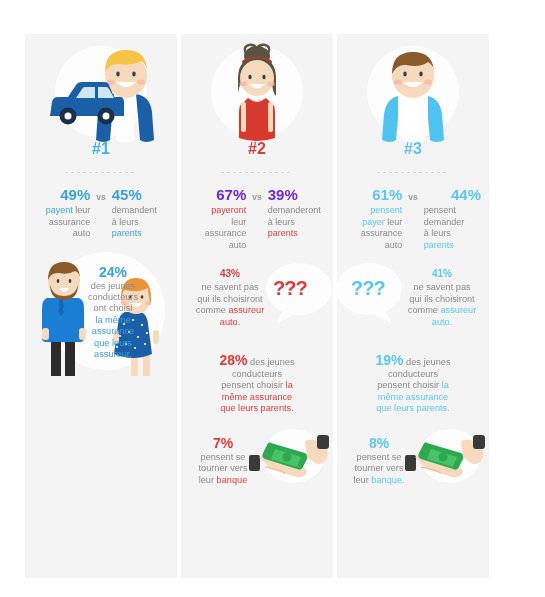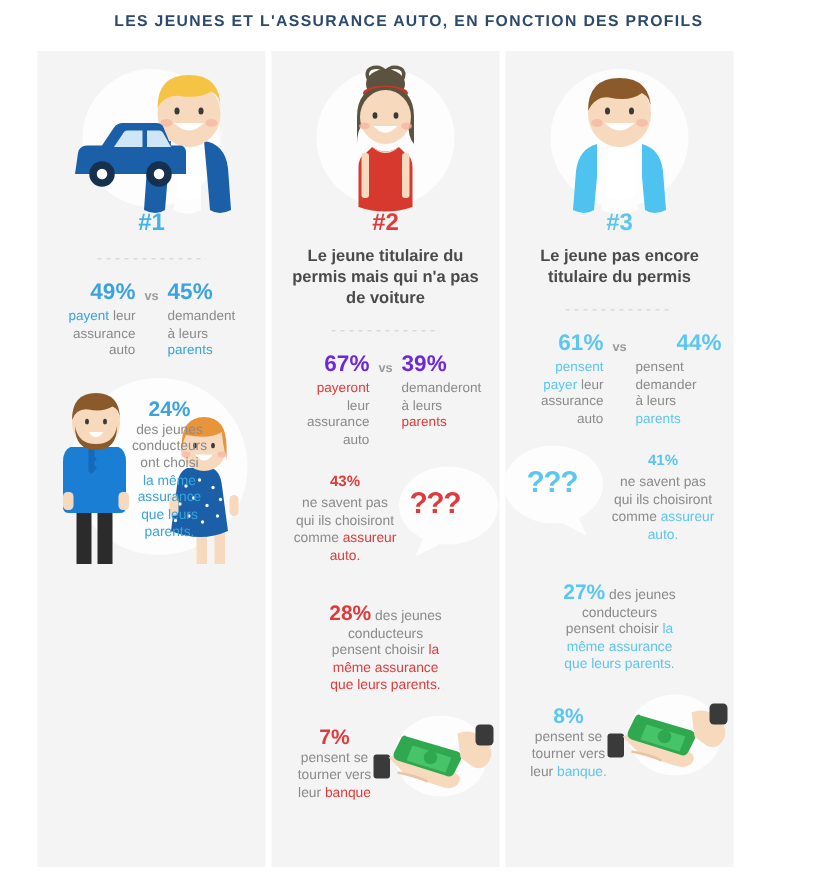--- a/index.html
+++ b/index.html
@@ -113,21 +113,20 @@
   .bank-halo {
     position:absolute; right:8px; top:2px; width:62px; height:54px;
     border-radius:50%; background:#fdfdfd;
   }
 </style>
 </head>
 <body>
 
 <div class="page">
 
-  <div class="title">LES JEUNES ET L'ASSURANCE AUTO, EN FONCTION DES PROFILS</div>
 
   <div class="col col1">
 
     <div class="hero">
       <div class="halo"></div>
       <svg width="130" height="102" viewBox="0 0 130 102">
 
         <path d="M78 52 q-14 2 -16 18 l-2 28 q8 4 14 0 l2 -24 z" fill="#1a5fa8"></path>
         <path d="M100 52 q14 2 16 18 l2 28 q-8 4 -14 0 l-2 -24 z" fill="#1a5fa8"></path>
         <rect x="82" y="50" width="16" height="46" fill="#ffffff"></rect>
@@ -232,21 +231,21 @@
         </g>
       </svg>
       <div class="couple-text">
         <span class="big">24%</span><br>
         <span>des jeunes</span><br>
         <span>conducteurs</span><br>
         <span>ont choisi</span><br>
         <span class="hl-blue">la même</span><br>
         <span class="hl-blue">assurance</span><br>
         <span class="hl-blue">que leurs</span><br>
-        <span class="hl-blue">parents.</span>
+        <span class="hl-blue">assureur.</span>
       </div>
     </div>
   </div>
 
   <div class="col col2">
 
     <div class="hero">
       <div class="halo"></div>
       <svg width="110" height="102" viewBox="0 0 110 102">
         <path d="M55 6 q-3 -4 -8 -3 q-5 1 -4 6 q1 4 6 3" fill="none" stroke="#5b5340" stroke-width="2.4"></path>
@@ -261,21 +260,20 @@
         <ellipse cx="69" cy="42" rx="3.6" ry="2.4" fill="#f6b5a2" opacity="0.8"></ellipse>
         <path d="M47 42 q8 9 16 0 z" fill="#ffffff"></path>
         <path d="M46 56 q9 6 18 0 l4 4 q5 2 5 10 l0 26 q-18 6 -36 0 l0 -26 q0 -8 5 -10 z" fill="#d8392f"></path>
         <path d="M46 56 q9 8 18 0 q-9 6 -18 0 z" fill="#f7d9bd"></path>
         <rect x="39" y="60" width="5" height="30" rx="2" fill="#f7d9bd"></rect>
         <rect x="66" y="60" width="5" height="30" rx="2" fill="#f7d9bd"></rect>
       </svg>
     </div>
 
     <div class="rank red">#2</div>
-    <div class="caption">Le jeune titulaire du permis mais qui n'a pas de voiture</div>
     <div class="dots"></div>
 
     <div class="vsblock">
       <div class="vs-left">
         <div class="pct red">67%</div>
         <div class="sub">
           <span class="hl-red">payeront</span><br>
           <span>leur</span><br>
           <span>assurance</span><br>
           <span>auto</span>
@@ -349,21 +347,20 @@
         <path d="M34 32 q0 -22 21 -22 q21 0 21 22 q0 -9 -6 -12 q-8 6 -22 3 q-9 -1 -14 9 z" fill="#8a5a2b"></path>
         <ellipse cx="47" cy="32" rx="1.7" ry="2.4" fill="#3a3a3a"></ellipse>
         <ellipse cx="63" cy="32" rx="1.7" ry="2.4" fill="#3a3a3a"></ellipse>
         <ellipse cx="40" cy="40" rx="4" ry="2.6" fill="#f6b5a2" opacity="0.75"></ellipse>
         <ellipse cx="70" cy="40" rx="4" ry="2.6" fill="#f6b5a2" opacity="0.75"></ellipse>
         <path d="M45 40 q10 10 20 0 z" fill="#ffffff"></path>
       </svg>
     </div>
 
     <div class="rank" style="color:#5bc6f0;">#3</div>
-    <div class="caption">Le jeune pas encore titulaire du permis</div>
     <div class="dots"></div>
 
     <div class="vsblock">
       <div class="vs-left">
         <div class="pct lblue">61%</div>
         <div class="sub">
           <span class="hl-lblue">pensent</span><br>
           <span class="hl-lblue">payer</span><span> leur</span><br>
           <span>assurance</span><br>
           <span>auto</span>
@@ -390,21 +387,21 @@
       <div class="side">
         <span class="big hl-lblue">41%</span><br>
         <span>ne savent pas</span><br>
         <span>qui ils choisiront</span><br>
         <span>comme </span><span class="hl-lblue">assureur</span><br>
         <span class="hl-lblue">auto.</span>
       </div>
     </div>
 
     <div class="cpara">
-      <span class="big hl-lblue">27%</span><span> des jeunes</span><br>
+      <span class="big hl-lblue">19%</span><span> des jeunes</span><br>
       <span>conducteurs</span><br>
       <span>pensent choisir </span><span class="hl-lblue">la</span><br>
       <span class="hl-lblue">même assurance</span><br>
       <span class="hl-lblue">que leurs parents.</span>
     </div>
 
     <div class="bankrow">
       <div class="bank-halo"></div>
       <svg class="bicon" width="84" height="58" viewBox="0 0 84 58">
         <rect x="2" y="28" width="11" height="16" rx="2" fill="#3a3a3a"></rect>

